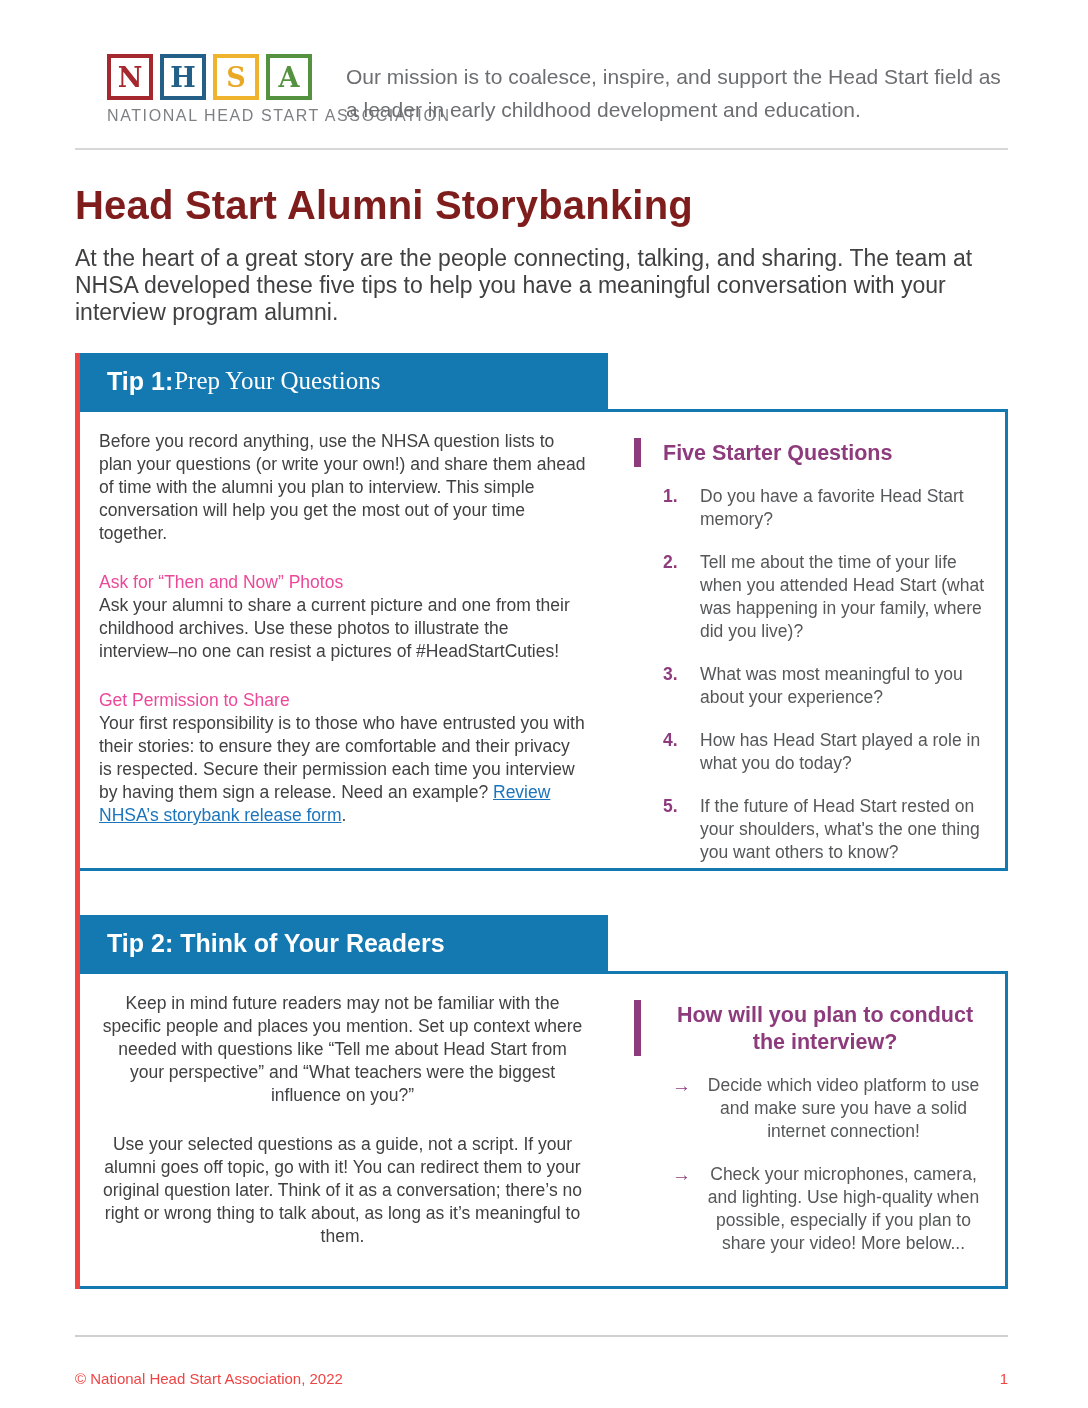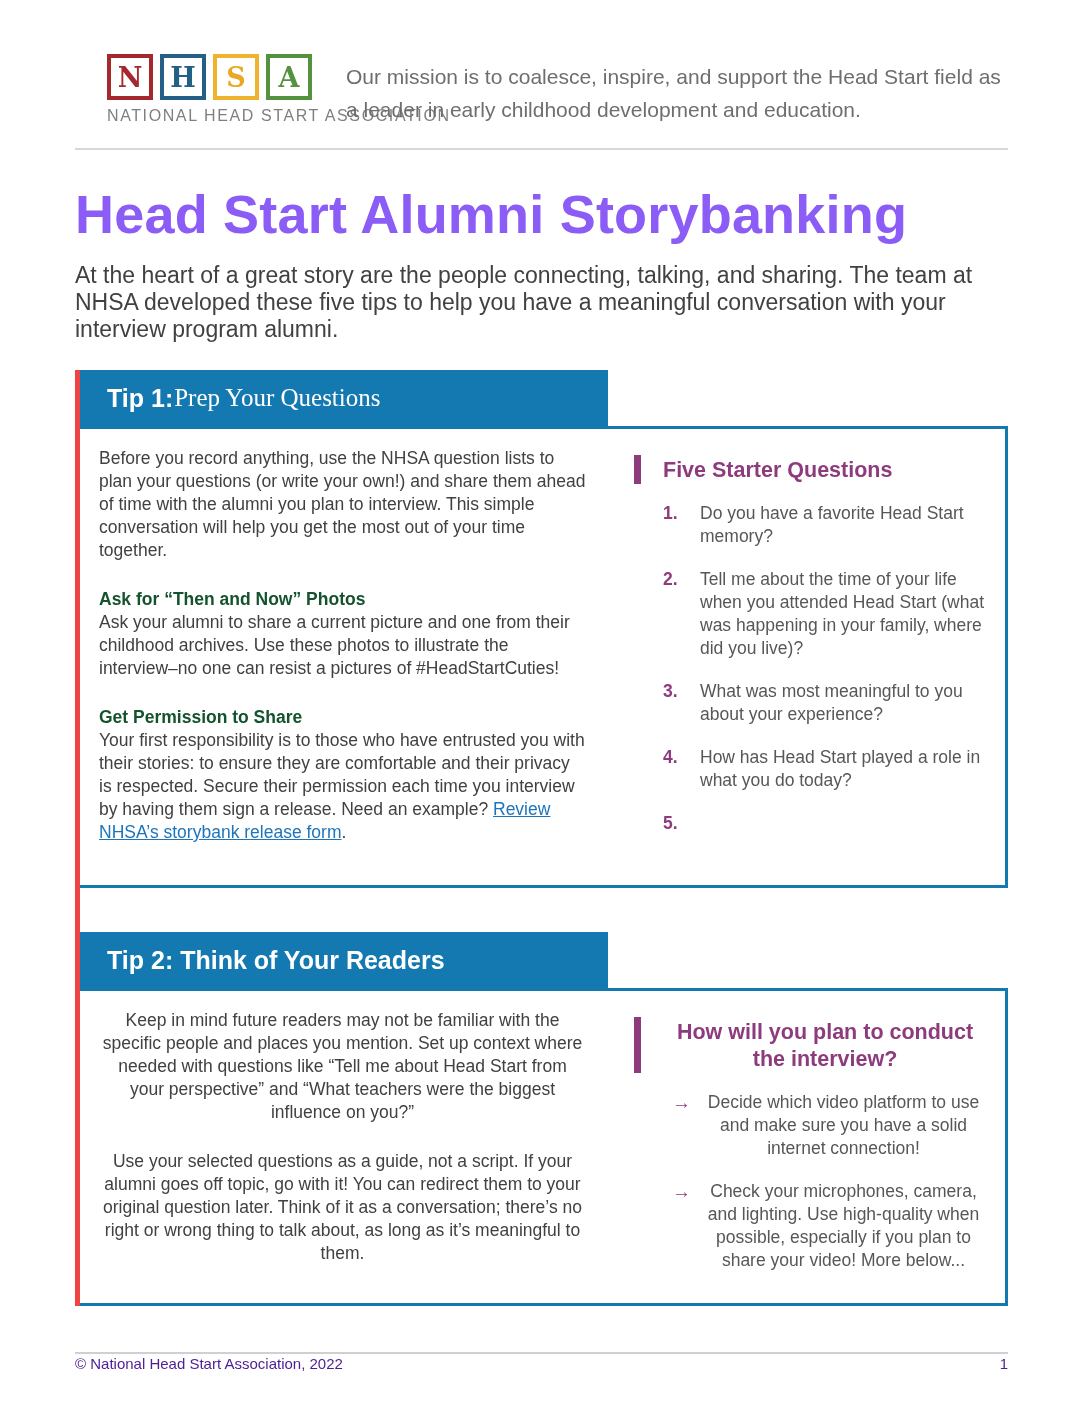--- a/index.html
+++ b/index.html
@@ -32,21 +32,21 @@
   }
   .mission {
     margin-left: auto; width: 662px; margin-top: 6px;
     font-size: 21px; line-height: 33px; color: #6d6e71;
   }
 
   .rule { border: none; border-top: 2px solid #d6d7d9; margin: 22px 0 0 0; }
 
   
   .title {
-    margin-top: 33px; font-size: 54px; font-weight: bold; color: #8b5cf6;
+    margin-top: 33px; font-size: 40px; font-weight: bold; color: #7f1d1d;
     letter-spacing: 0.2px;
   }
   .intro { margin-top: 17px; width: 905px; font-size: 23px; line-height: 27px; color: #414042; }
 
   
   .tip-rail { margin-top: 27px; border-left: 5px solid #ef4444; }
   .tip-header {
     background: #1478b1; width: 528px; height: 56px; box-sizing: border-box;
     display: flex; align-items: center; padding-left: 27px;
     color: #ffffff; font-size: 25px;
@@ -61,42 +61,42 @@
   .tip-box.one { height: 462px; }
   .tip-box.two { height: 318px; margin-bottom: 9px; text-align: center; }
   .gap { height: 44px; }
 
   .col-left {
     width: 520px; box-sizing: border-box;
     padding: 18px 14px 0 19px;
     font-size: 17.5px; line-height: 23px; color: #414042;
   }
   .col-left p { margin: 0; }
-  .subhead { font-weight: bold; color: #14532d; }
+  .subhead { font-weight: normal; color: #ec4899; }
   .sp26 { height: 26px; }
   a.doc-link { color: #1c75bc; text-decoration: underline; cursor: pointer; }
 
   .col-right { flex: 1; box-sizing: border-box; padding: 26px 18px 0 34px; }
   .side-head { display: flex; }
   .side-bar { width: 7px; background: #8d3b7d; flex: 0 0 7px; margin-right: 22px; }
   .side-title {
     color: #8d3b7d; font-weight: bold; font-size: 21.5px; line-height: 27px;
     padding-top: 2px;
   }
   .side-list { margin-top: 18px; padding-left: 29px; }
   .side-item { display: flex; margin-bottom: 20px; font-size: 17.5px; line-height: 23px; color: #565759; }
   .side-item .num { width: 37px; flex: 0 0 37px; color: #8d3b7d; font-weight: bold; }
   .side-item .arrow { width: 37px; flex: 0 0 37px; color: #8d3b7d; font-size: 19px; }
   .side-item .qtext { flex: 1; }
 
   
   .footer-rule { border: none; border-top: 2px solid #cfd0d2; margin: 46px 0 0 0; }
   .footer-row {
     display: flex; justify-content: space-between; 
-    padding-top: 1px; font-size: 15px; color: #4c1d95;
+    padding-top: 33px; font-size: 15px; color: #ef4444;
   }
 </style>
 </head>
 <body>
 
 <div class="page">
 
   <div class="hdr">
     <div class="logo">
       <div class="logo-blocks">
@@ -148,20 +148,21 @@
           <div class="side-item">
             <span class="num">3.</span>
             <span class="qtext">What was most meaningful to you about your experience?</span>
           </div>
           <div class="side-item">
             <span class="num">4.</span>
             <span class="qtext">How has Head Start played a role in what you do today?</span>
           </div>
           <div class="side-item">
             <span class="num">5.</span>
+            <span class="qtext">If the future of Head Start rested on your shoulders, what's the one thing you want others to know?</span>
           </div>
         </div>
       </div>
     </div>
 
     <div class="gap"></div>
 
     <div class="tip-header">
       <span class="bold">Tip 2: Think of Your Readers</span>
     </div>

